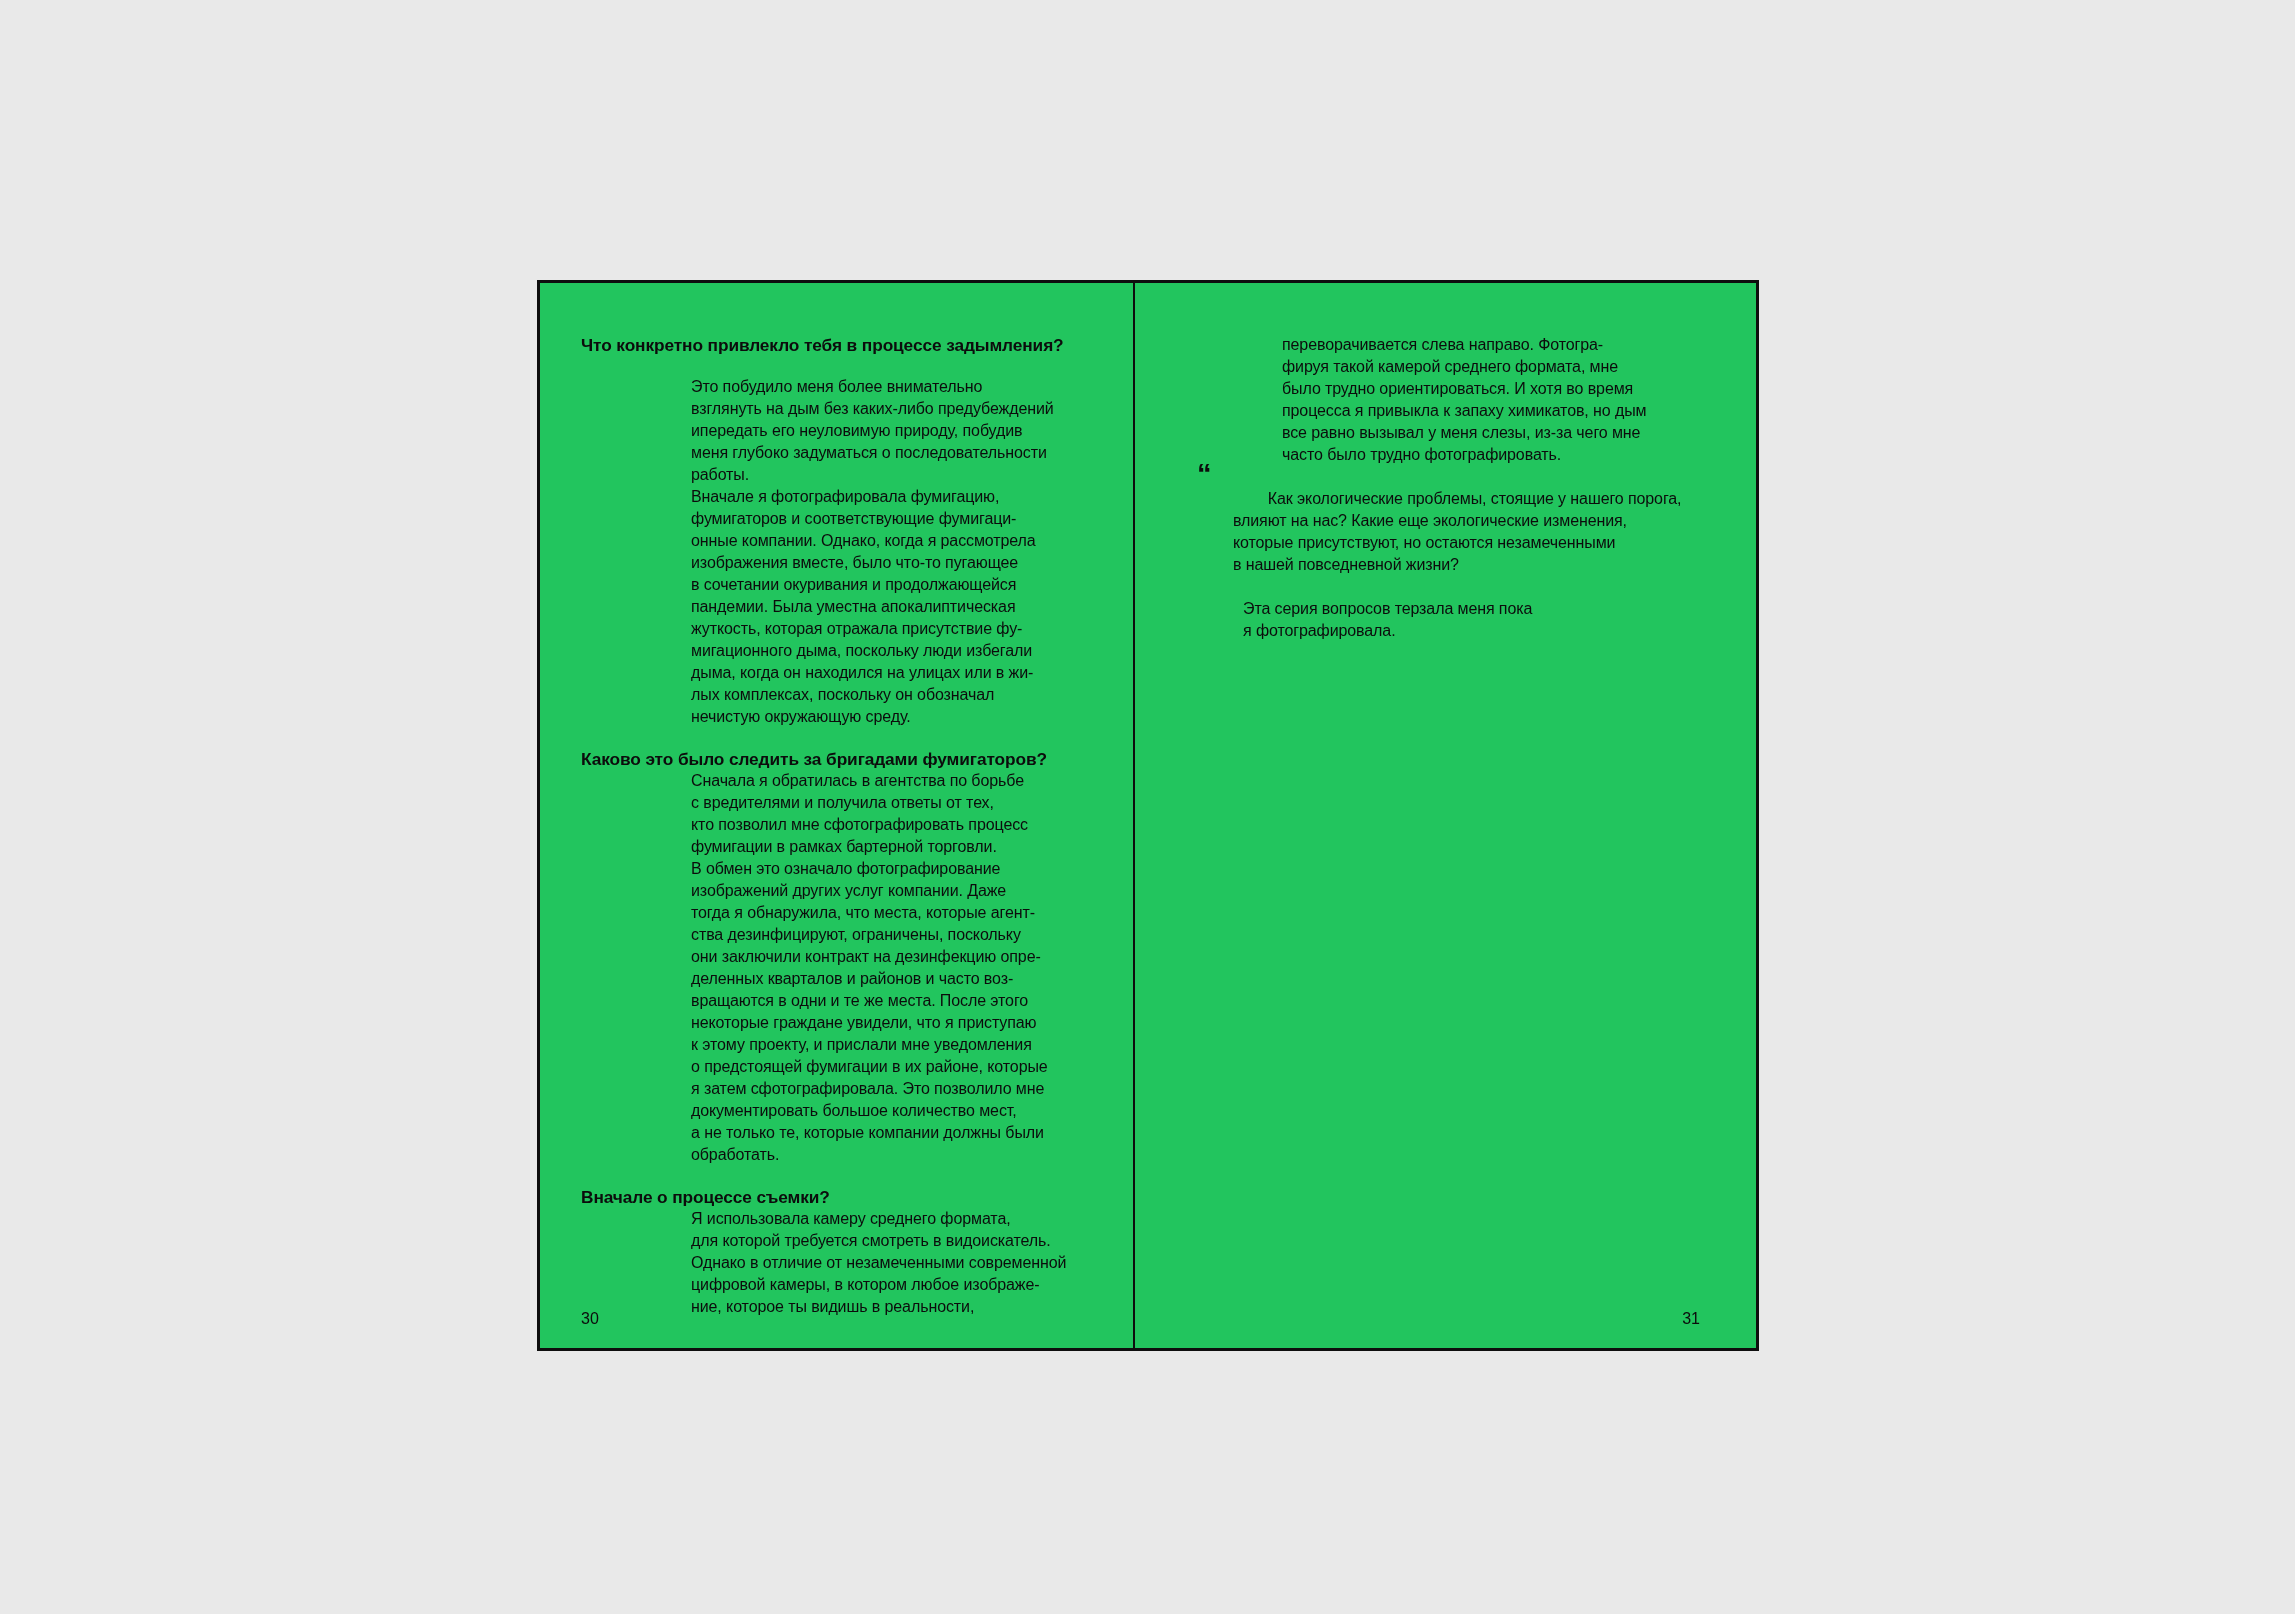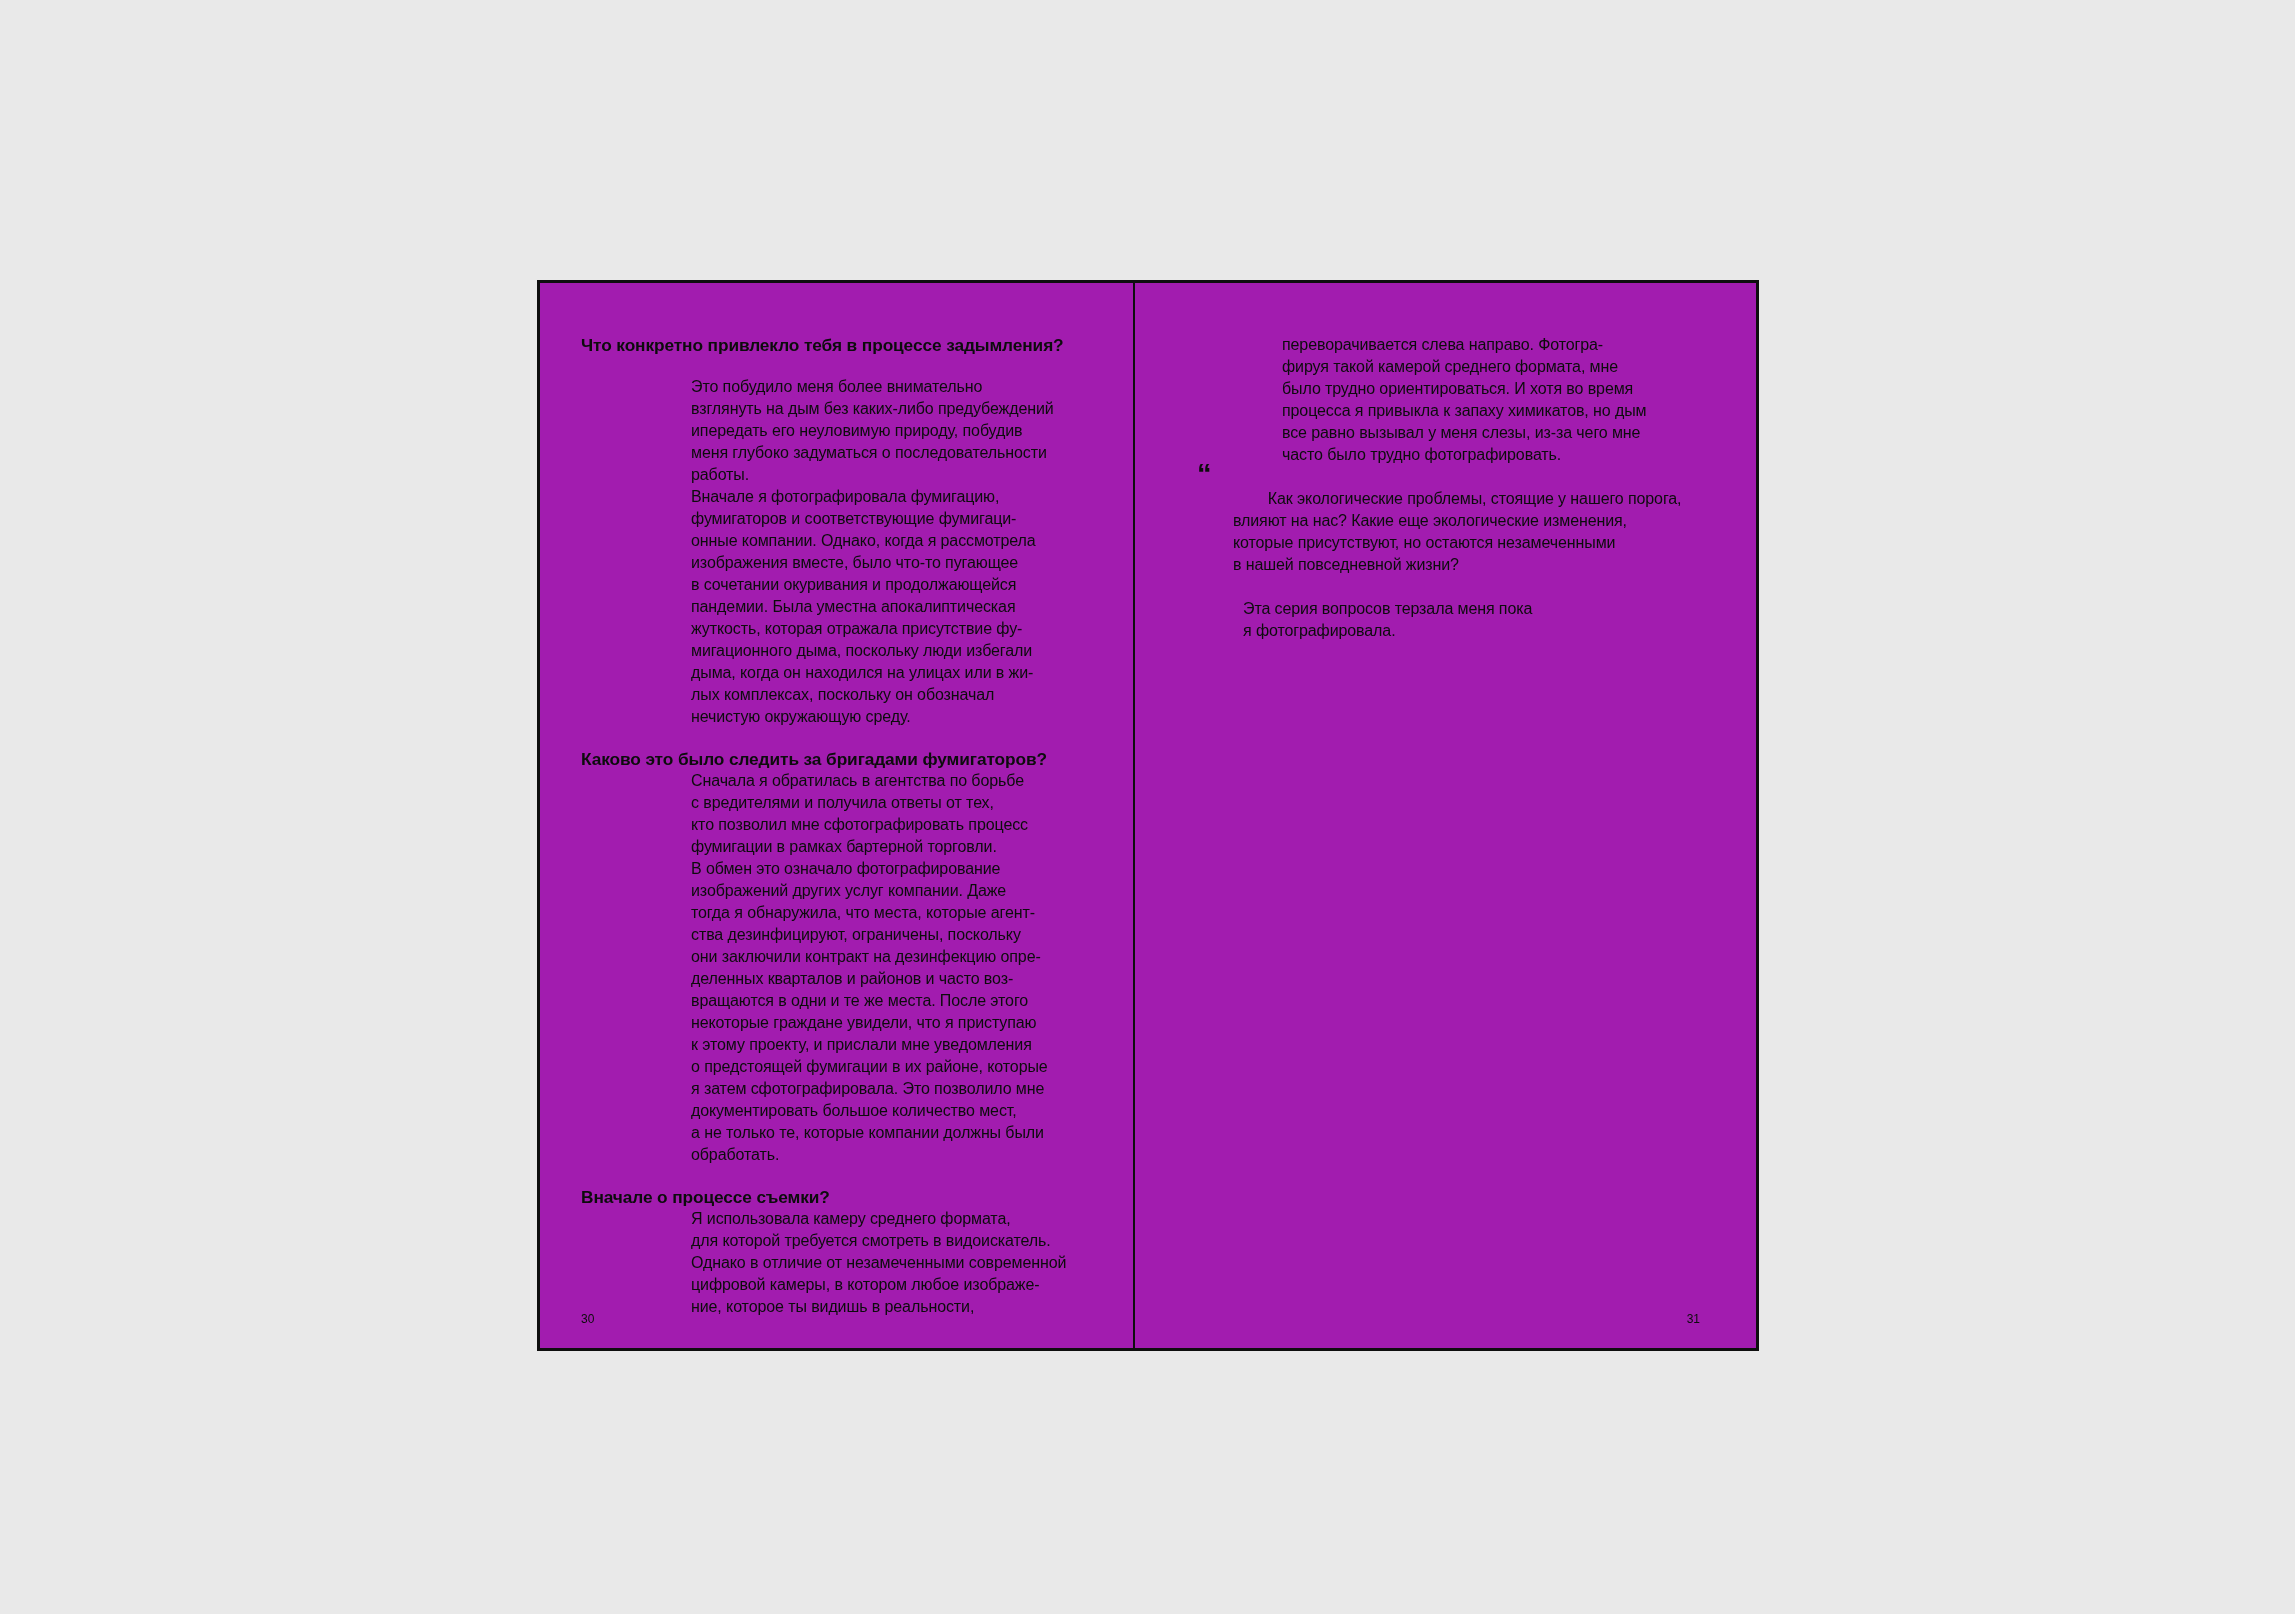--- a/index.html
+++ b/index.html
@@ -23,21 +23,21 @@
     width: 1222px;
     height: 1071px;
     background: #ffffff;
     border: 3px solid #0e0e0e;
     box-sizing: border-box;
     display: flex;
   }
   .page {
     position: relative;
     box-sizing: border-box;
-    background: #a21caf;
+    background: #22c55e;
   }
   .page-left {
     width: 595px;
     border-right: 2.4px solid #0e0e0e;
     padding: 51px 10.8px 0 41px;
   }
   .page-right {
     flex: 1;
     padding: 51px 10.8px 0 63px;
   }
@@ -71,21 +71,21 @@
     left: -36px;
     top: -6px;
     font-size: 29px;
     font-weight: bold;
     line-height: 29px;
     letter-spacing: -1.2px;
   }
   .pagenum {
     position: absolute;
     bottom: 18px;
-    font-size: 12px;
+    font-size: 16px;
     line-height: 22px;
   }
   .page-left .pagenum { left: 41px; }
   .page-right .pagenum { right: 56px; text-align: right; }
 </style>
 </head>
 <body>
 
 <div class="canvas">
   <div class="spread">

